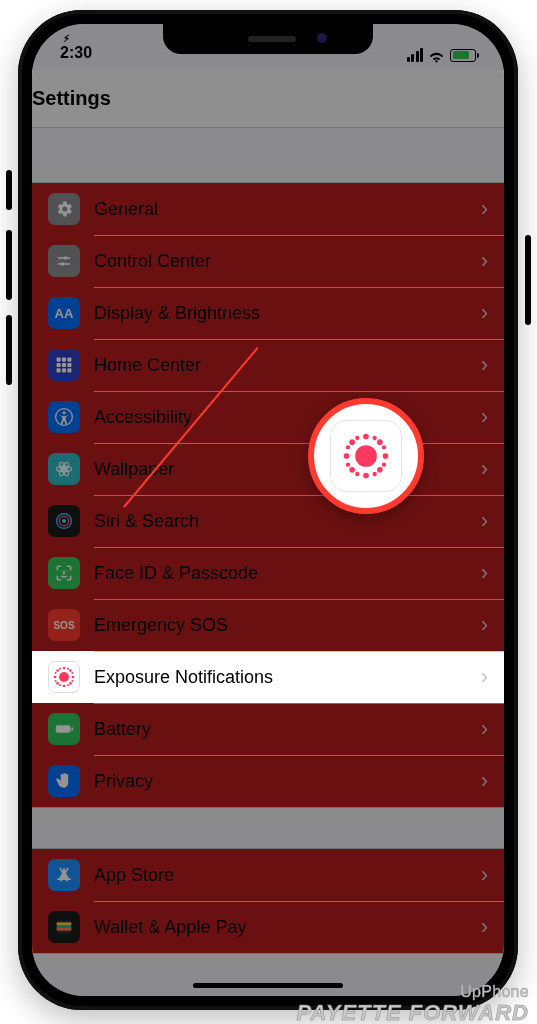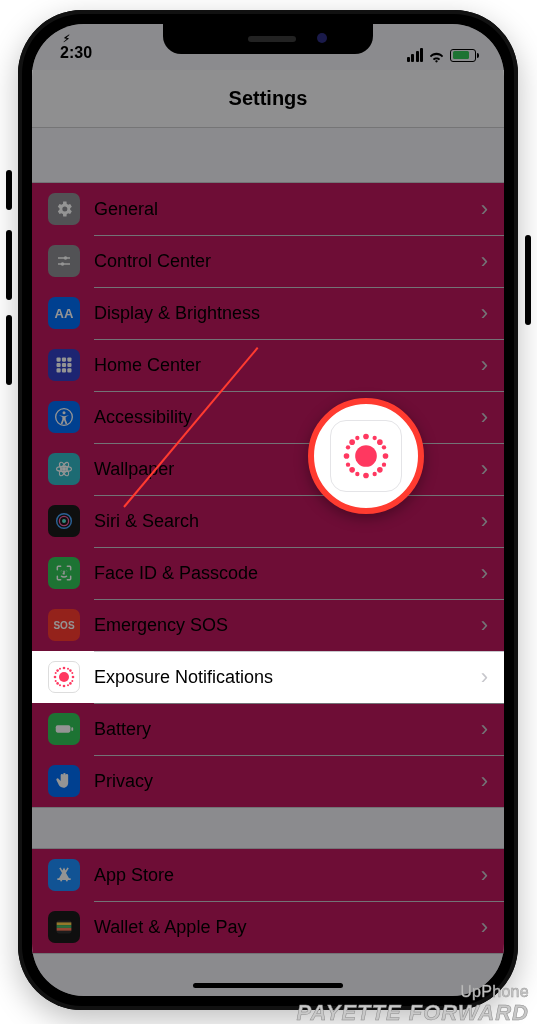--- a/index.html
+++ b/index.html
@@ -77,33 +77,33 @@
   .battery::after{
     content:""; position:absolute; right:-4px; top:3px;
     width:2.5px; height:5px; background:#000; border-radius:0 2px 2px 0;
   }
   .battery .fill{ width:80%; height:100%; background:#33c759; border-radius:1.5px; position:relative; }
   .bolt{ position:absolute; left:31px; top:1px; font-size:10px; color:#000; }
 
   
   .header {
     position:absolute; top:46px; left:0; right:0; height:58px;
-    display:flex; align-items:center; justify-content:center;
+    display:flex; align-items:center; justify-content:flex-start;
     font-size:20px; font-weight:700; color:#000;
     border-bottom:0.5px solid rgba(0,0,0,.18);
     background:#f7f7f8;
     z-index:15;
   }
 
   
   .list {
     position:absolute; top:104px; bottom:0; left:0; right:0;
     overflow:hidden;
   }
-  .group { margin-top:40px; background:#be185d; border-top:0.5px solid #c7c7cc; border-bottom:0.5px solid #c7c7cc; }
+  .group { margin-top:40px; background:#b91c1c; border-top:0.5px solid #c7c7cc; border-bottom:0.5px solid #c7c7cc; }
   .group:first-child { margin-top:54px; }
   .group:nth-child(3) { margin-top:40px; }
 
   .row {
     display:flex; align-items:center; height:52px;
     padding:0 16px; position:relative;
   }
   .row + .row::before{
     content:""; position:absolute; left:62px; right:0; top:0;
     height:0.5px; background:#c7c7cc;

